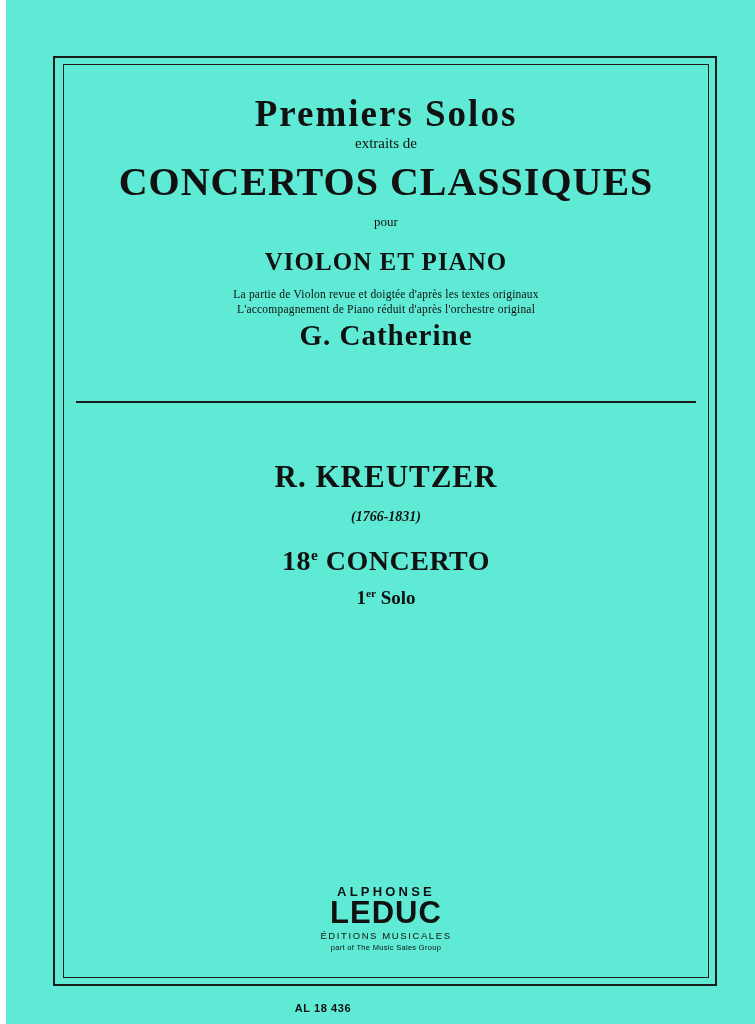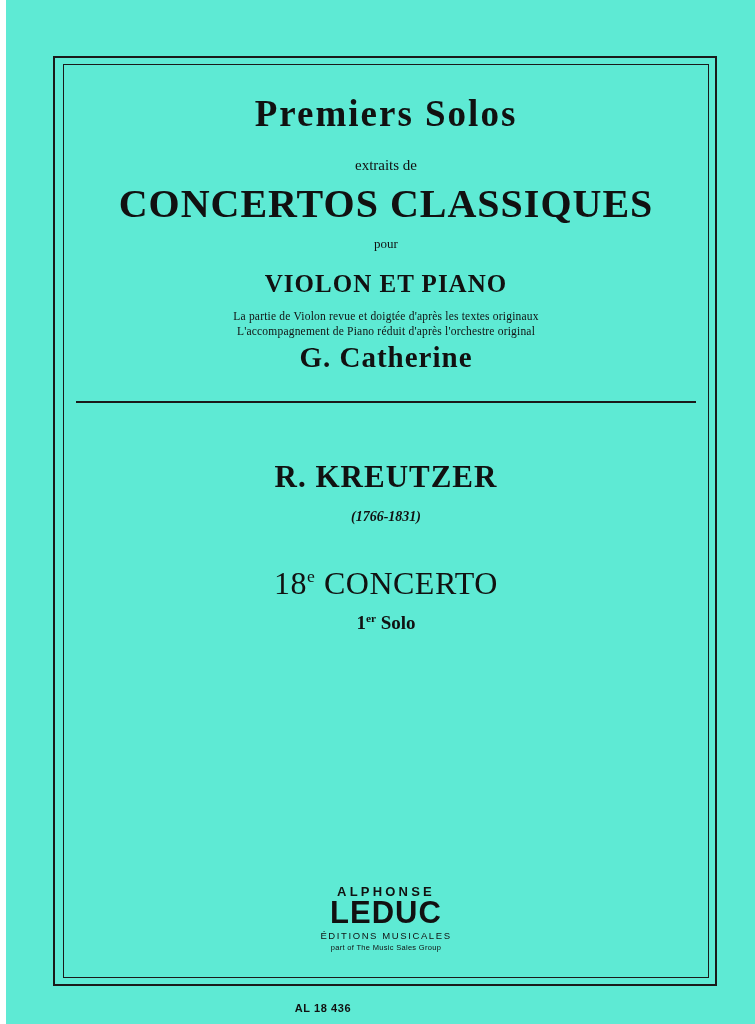--- a/index.html
+++ b/index.html
@@ -67,21 +67,21 @@
   .title-premiers {
     font-size: 37px;
     letter-spacing: 2px;
     font-weight: 700;
     margin-top: 30px;
     line-height: 1.1;
   }
 
   .subtitle-extraits {
     font-size: 15px;
-    margin-top: 22px;
+    margin-top: 0;
     font-weight: 400;
   }
 
   .title-concertos {
     font-size: 40px;
     font-weight: 700;
     letter-spacing: 1px;
     margin-top: 8px;
     line-height: 1.1;
   }
@@ -142,24 +142,24 @@
     font-weight: 700;
     letter-spacing: 1px;
   }
   .composer-dates {
     font-size: 14px;
     font-style: italic;
     font-weight: 700;
     margin-top: 14px;
   }
   .work-title {
-    font-size: 32px;
-    font-weight: 400;
+    font-size: 28px;
+    font-weight: 700;
     letter-spacing: 0.5px;
-    margin-top: 40px;
+    margin-top: 20px;
   }
   .work-title sup {
     font-size: 0.55em;
     vertical-align: super;
   }
   .work-sub {
     font-size: 19px;
     font-weight: 700;
     margin-top: 10px;
   }

